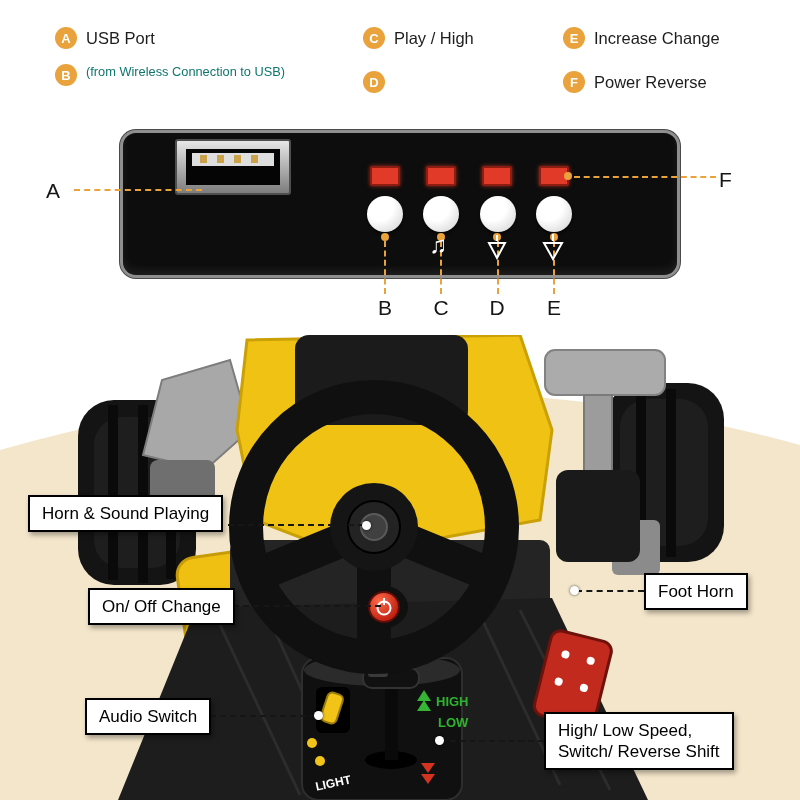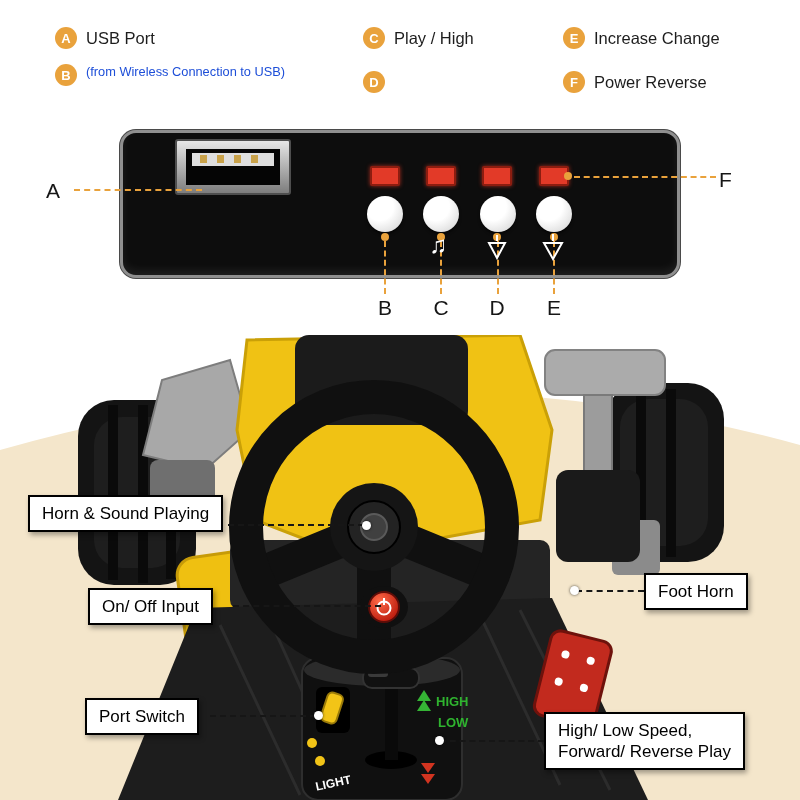--- a/index.html
+++ b/index.html
@@ -7,21 +7,21 @@
   body { background:#fff; font-family:"Liberation Sans", sans-serif; position:relative; overflow:hidden; }
   .stage { position:absolute; left:0; top:0; width:800px; height:800px; }
   .abs { position:absolute; }
 
   
   .legend-item { position:absolute; display:flex; align-items:flex-start; gap:9px; }
   .badge { width:22px; height:22px; border-radius:50%; background:#E9A23C; color:#fff;
            font-weight:bold; font-size:13px; display:flex; align-items:center; justify-content:center;
            flex:0 0 22px; }
   .ltext { font-size:16.5px; color:#1d1d1d; line-height:22px; }
-  .lsub  { font-size:12.8px; color:#1d4ed8; line-height:15px; }
+  .lsub  { font-size:12.8px; color:#0f766e; line-height:15px; }
 
   
   .panel { position:absolute; left:120px; top:130px; width:560px; height:148px;
            background:#0d0d0d; border:3px solid #8f8f8f; border-radius:16px;
            box-shadow:0 0 0 1px #4a4a4a, inset 0 -5px 8px rgba(255,255,255,.07); }
   .usb-outer { position:absolute; left:175px; top:139px; width:116px; height:56px;
                background:linear-gradient(#e6e6e6,#7d7d7d); border:2px solid #4e4e4e; border-radius:3px; }
   .usb-inner { position:absolute; left:186px; top:149px; width:94px; height:36px; background:#050505; }
   .usb-tab   { position:absolute; left:192px; top:153px; width:82px; height:13px; background:#dedede; }
   .usb-pins  { position:absolute; left:200px; top:155px; width:66px; height:8px;
@@ -231,31 +231,31 @@
       <circle cx="384" cy="272" r="15" fill="url(#redg)" stroke="#5e0d08" stroke-width="2"></circle>
       <circle cx="384" cy="273" r="6.5" fill="none" stroke="#fff" stroke-width="2"></circle>
       <line x1="384" y1="263" x2="384" y2="270" stroke="#fff" stroke-width="2"></line>
     </g>
   </svg>
 
   <div class="callout" style="left:28px; top:495px;">Horn &amp; Sound Playing</div>
   <div class="cline" style="left:228px; top:524px; width:136px;"></div>
   <div class="wdot" style="left:362px; top:521px;"></div>
 
-  <div class="callout" style="left:88px; top:588px;">On/ Off Input</div>
+  <div class="callout" style="left:88px; top:588px;">On/ Off Change</div>
   <div class="cline" style="left:233px; top:605px; width:148px;"></div>
 
-  <div class="callout" style="left:85px; top:698px;">Port Switch</div>
+  <div class="callout" style="left:85px; top:698px;">Audio Switch</div>
   <div class="cline" style="left:210px; top:715px; width:106px;"></div>
   <div class="wdot" style="left:314px; top:711px;"></div>
 
   <div class="callout" style="left:644px; top:573px;">Foot Horn</div>
   <div class="cline" style="left:576px; top:590px; width:68px;"></div>
   <div class="wdot" style="left:570px; top:586px;"></div>
 
   <div class="callout" style="left:544px; top:712px;">
     <div>High/ Low Speed,</div>
-    <div>Forward/ Reverse Play</div>
+    <div>Switch/ Reverse Shift</div>
   </div>
   <div class="cline" style="left:440px; top:740px; width:104px;"></div>
   <div class="wdot" style="left:435px; top:736px;"></div>
 
 </div>
 
 </body></html>

